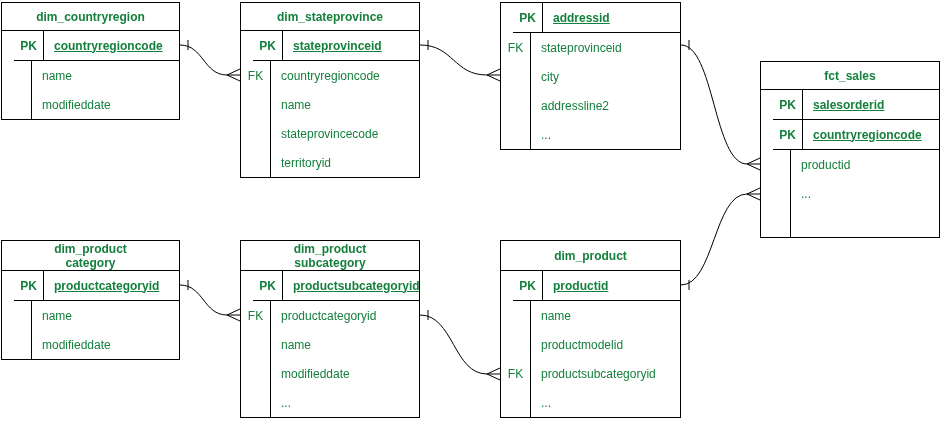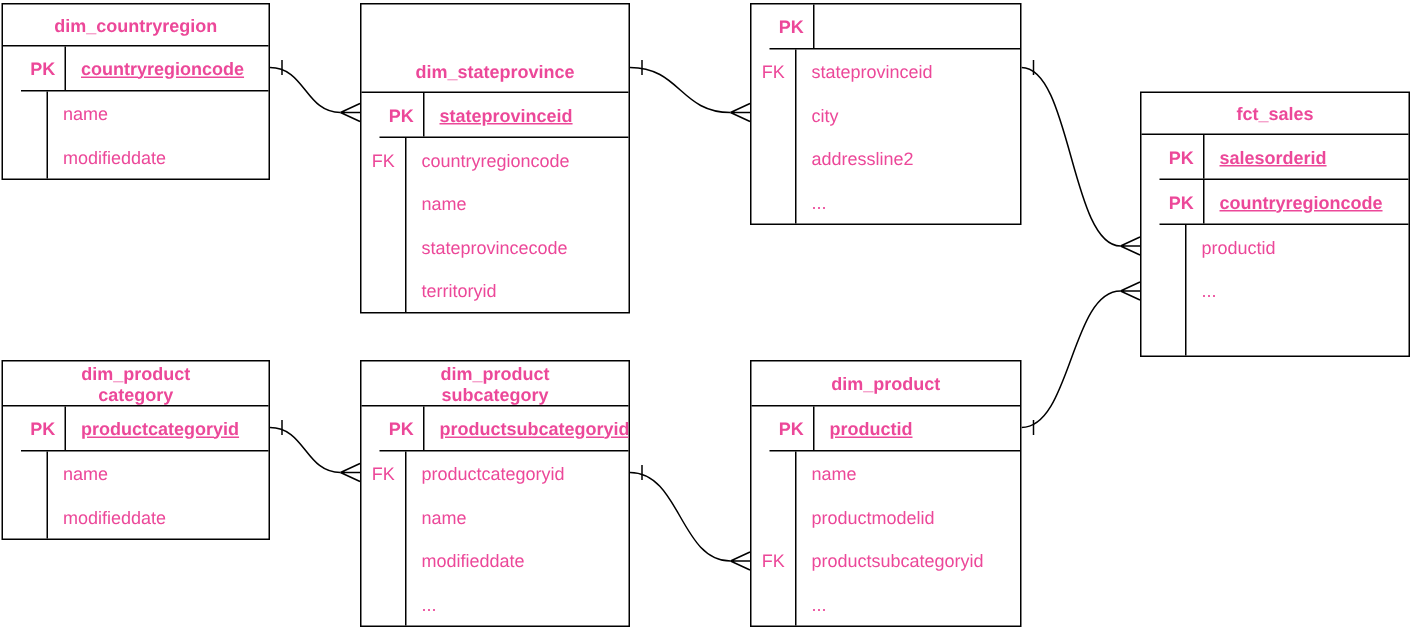--- a/index.html
+++ b/index.html
@@ -7,21 +7,21 @@
     padding: 0;
     background: #ffffff;
   }
   .canvas {
     position: relative;
     width: 941px;
     height: 421px;
     background: #ffffff;
     font-family: "Liberation Sans", sans-serif;
     font-size: 12px;
-    color: #ec4899;
+    color: #15803d;
     overflow: hidden;
   }
   #connector-layer {
     position: absolute;
     left: 0; top: 0;
     width: 941px;
     height: 421px;
   }
   .entity {
     position: absolute;
@@ -149,21 +149,21 @@
           </div>
           <div class="body-fields">
             <div class="body-field-cell">name</div>
             <div class="body-field-cell">modifieddate</div>
           </div>
         </div>
       </div>
   </div>
 
   <div class="entity" style="left:240px; top:2px; width:180px;">
-    <div class="entity-title" style="height:27px;margin-top:31px;">dim_stateprovince</div>
+    <div class="entity-title" style="height:27px;">dim_stateprovince</div>
     <div class="entity-rows">
         <div class="row-key">
           <div class="cell-label">PK</div>
           <div class="cell-field pk-field">stateprovinceid</div>
         </div>
         <div class="entity-body">
           <div class="body-labels">
             <div class="body-label-cell">FK</div>
             <div class="body-label-cell"></div>
             <div class="body-label-cell"></div>
@@ -176,20 +176,21 @@
             <div class="body-field-cell">territoryid</div>
           </div>
         </div>
       </div>
   </div>
 
   <div class="entity" style="left:500px; top:2px; width:181px;">
     <div class="entity-rows">
         <div class="row-key">
           <div class="cell-label">PK</div>
+          <div class="cell-field pk-field">addressid</div>
         </div>
         <div class="entity-body">
           <div class="body-labels">
             <div class="body-label-cell">FK</div>
             <div class="body-label-cell"></div>
             <div class="body-label-cell"></div>
             <div class="body-label-cell"></div>
           </div>
           <div class="body-fields">
             <div class="body-field-cell">stateprovinceid</div>

